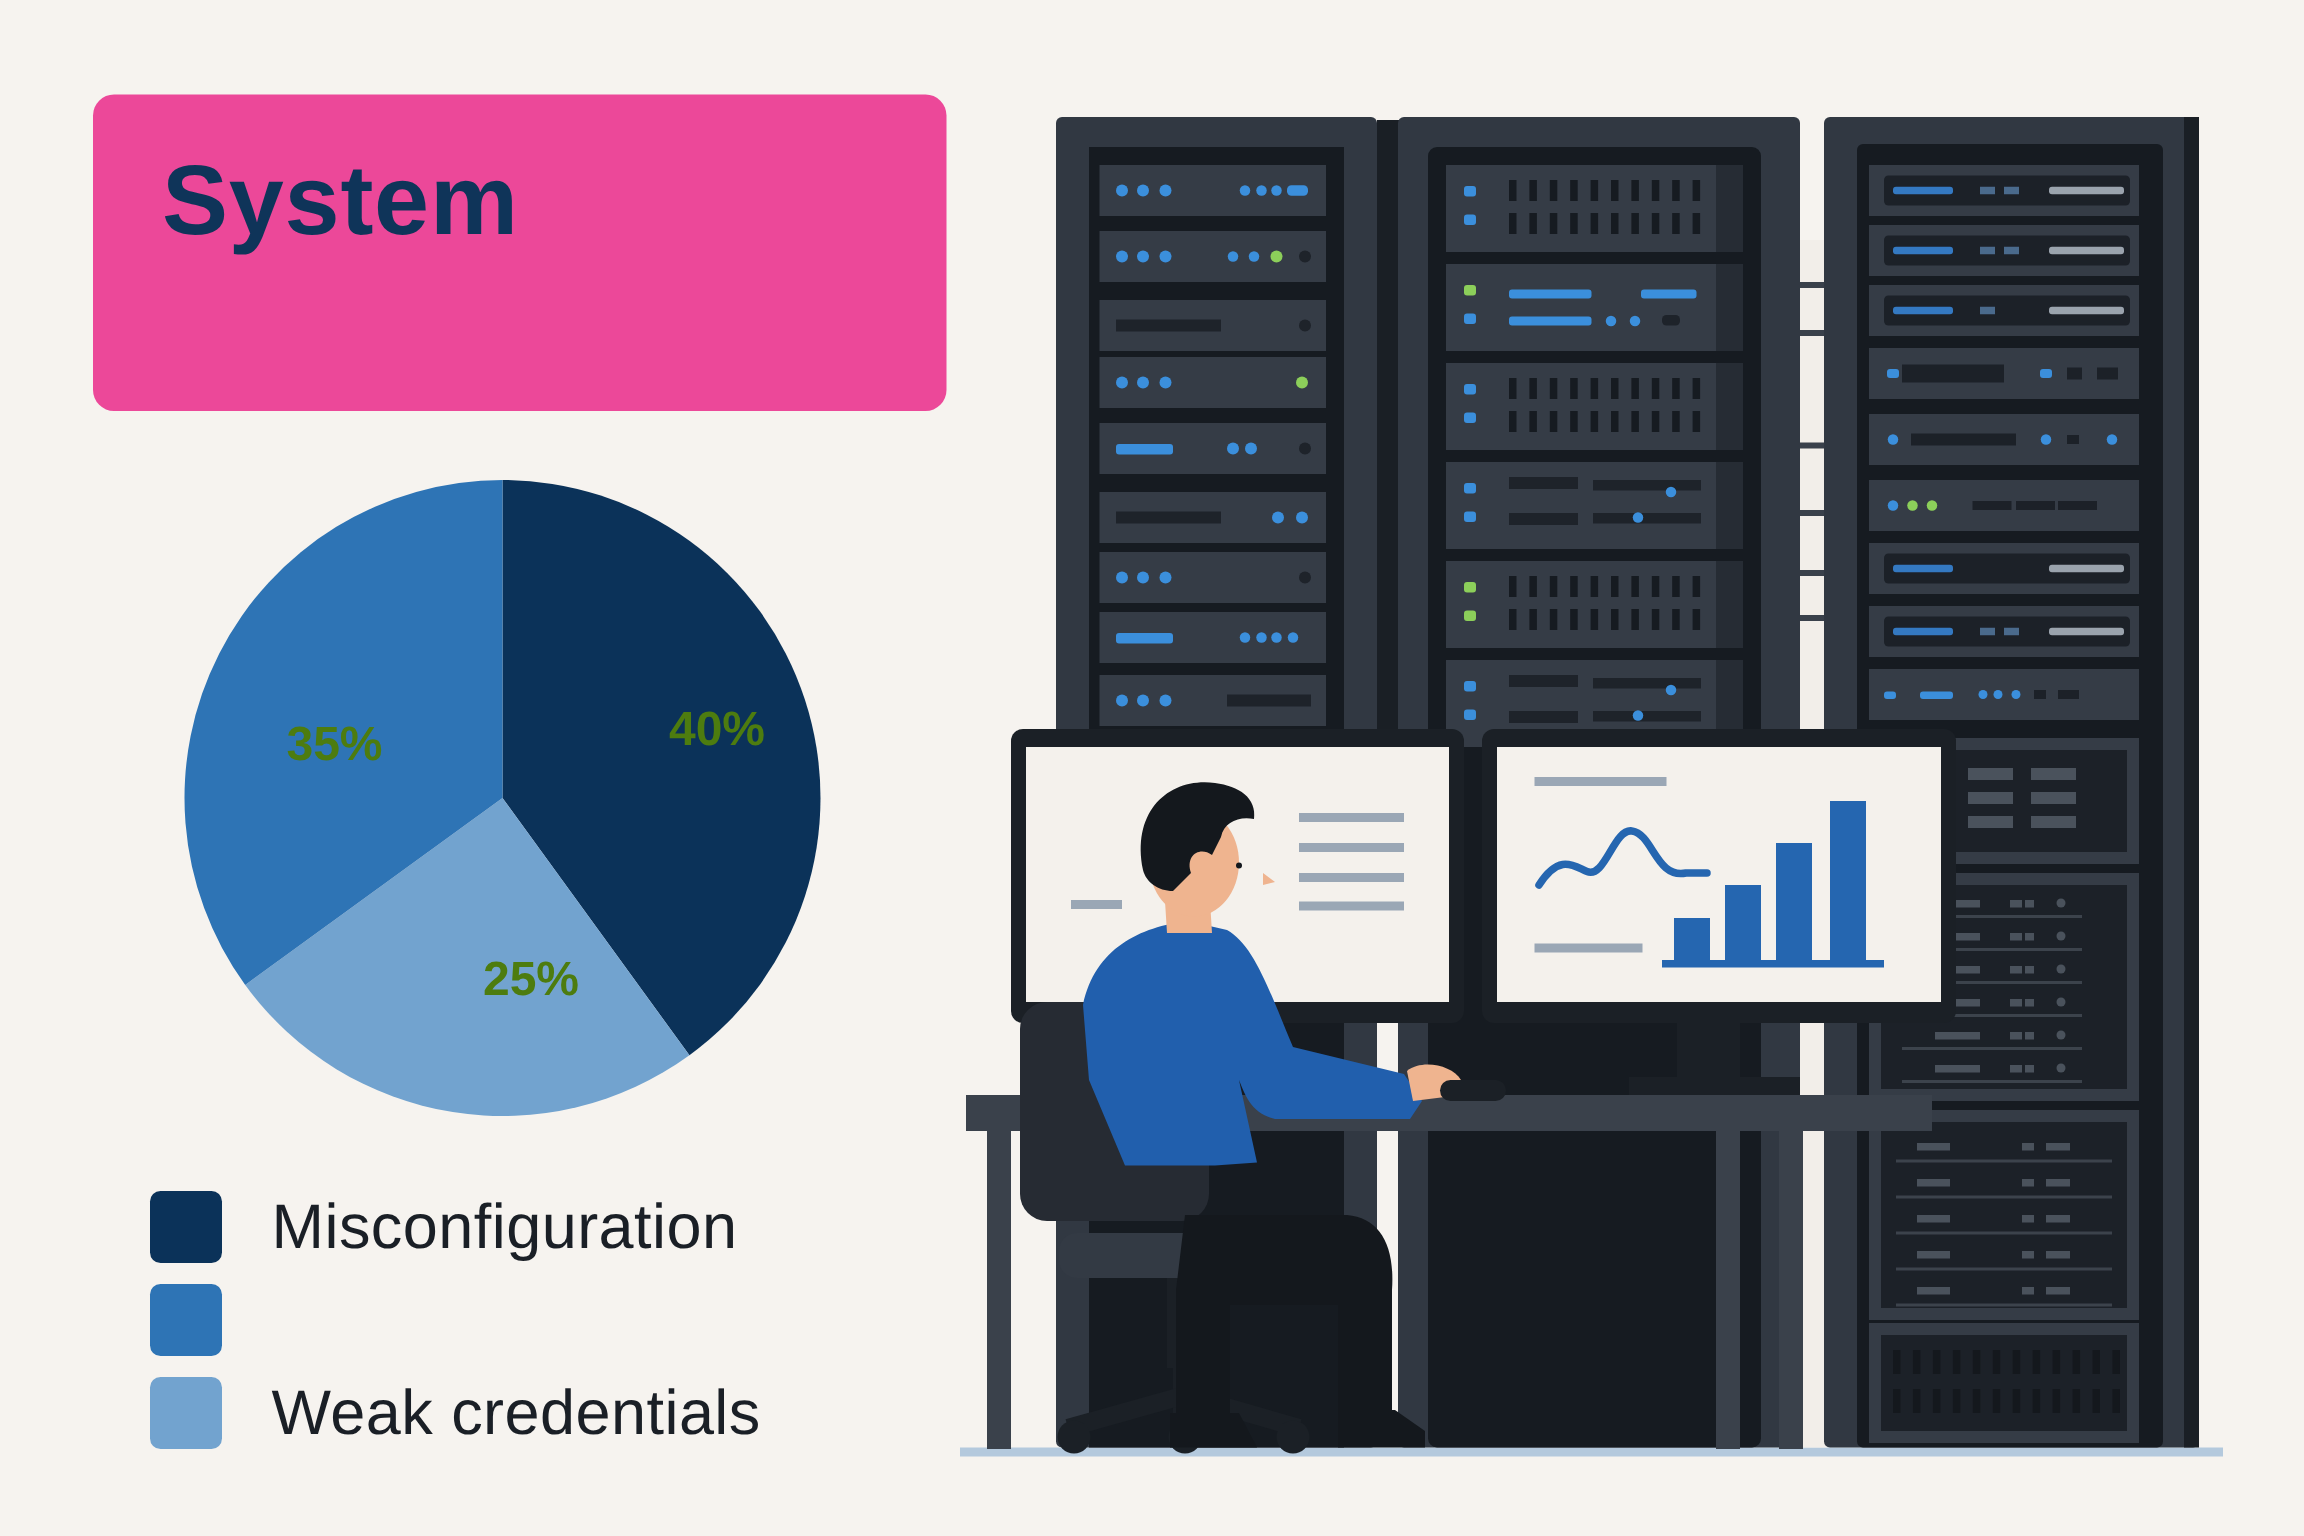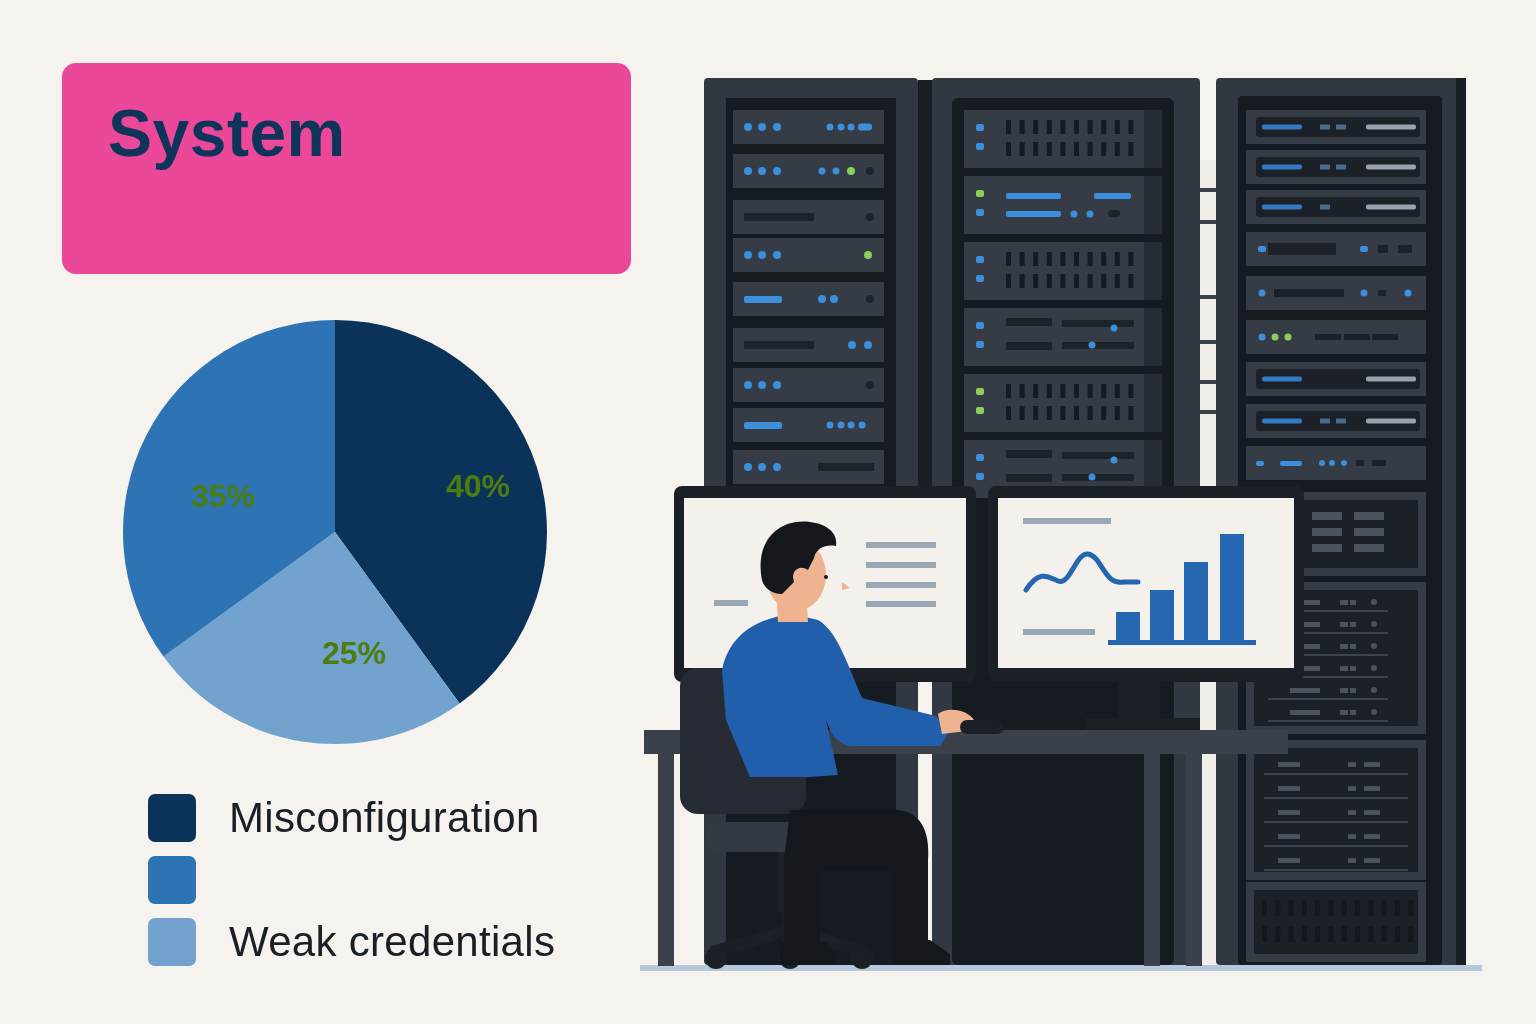--- a/index.html
+++ b/index.html
@@ -17,21 +17,21 @@
       display:block; color:#0f3459; font-weight:700; font-size:66px; line-height:80px;
       letter-spacing:0.5px;
     }
     .pie-wrap { position:absolute; left:122px; top:319px; width:426px; height:426px; }
     .pie-wrap svg { display:block; }
     .pie-label {
       position:absolute; color:#4d7c0f; font-weight:700; font-size:32px;
       transform:translate(-50%,-50%); white-space:nowrap;
     }
     .legend { position:absolute; left:100px; top:787px; }
-    .legend-item { display:flex; align-items:center; height:62px;margin-left:48px; }
+    .legend-item { display:flex; align-items:center; height:62px; }
     .swatch { width:48px; height:48px; border-radius:7px; margin-right:33px; }
     .legend-label { font-size:42px; color:#1a1f26; font-weight:400; letter-spacing:0.3px; }
     .illustration { position:absolute; left:630px; top:70px; width:870px; height:910px; }
     .illustration svg { display:block; }
   </style>
 </head>
 <body>
 
 <div class="title-card">
   <span class="title-line">System</span>

